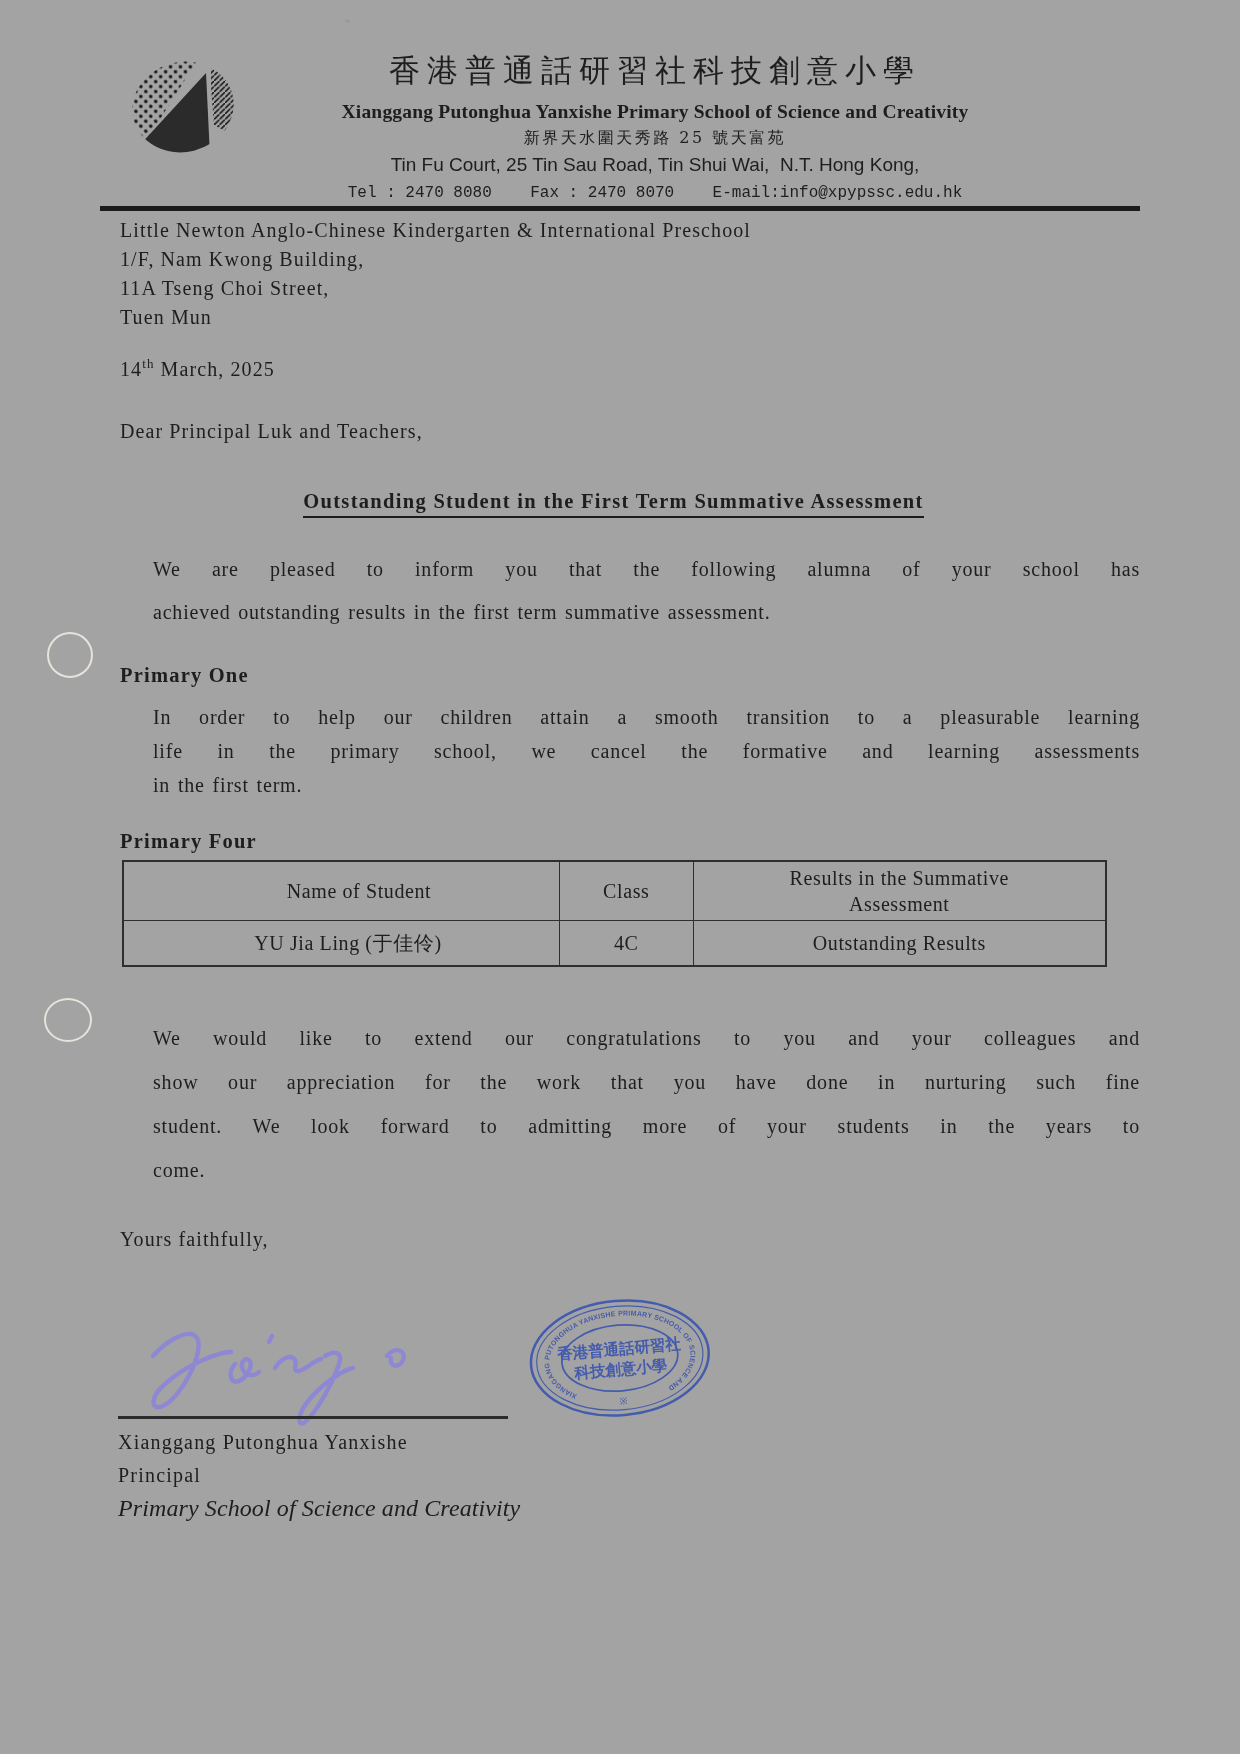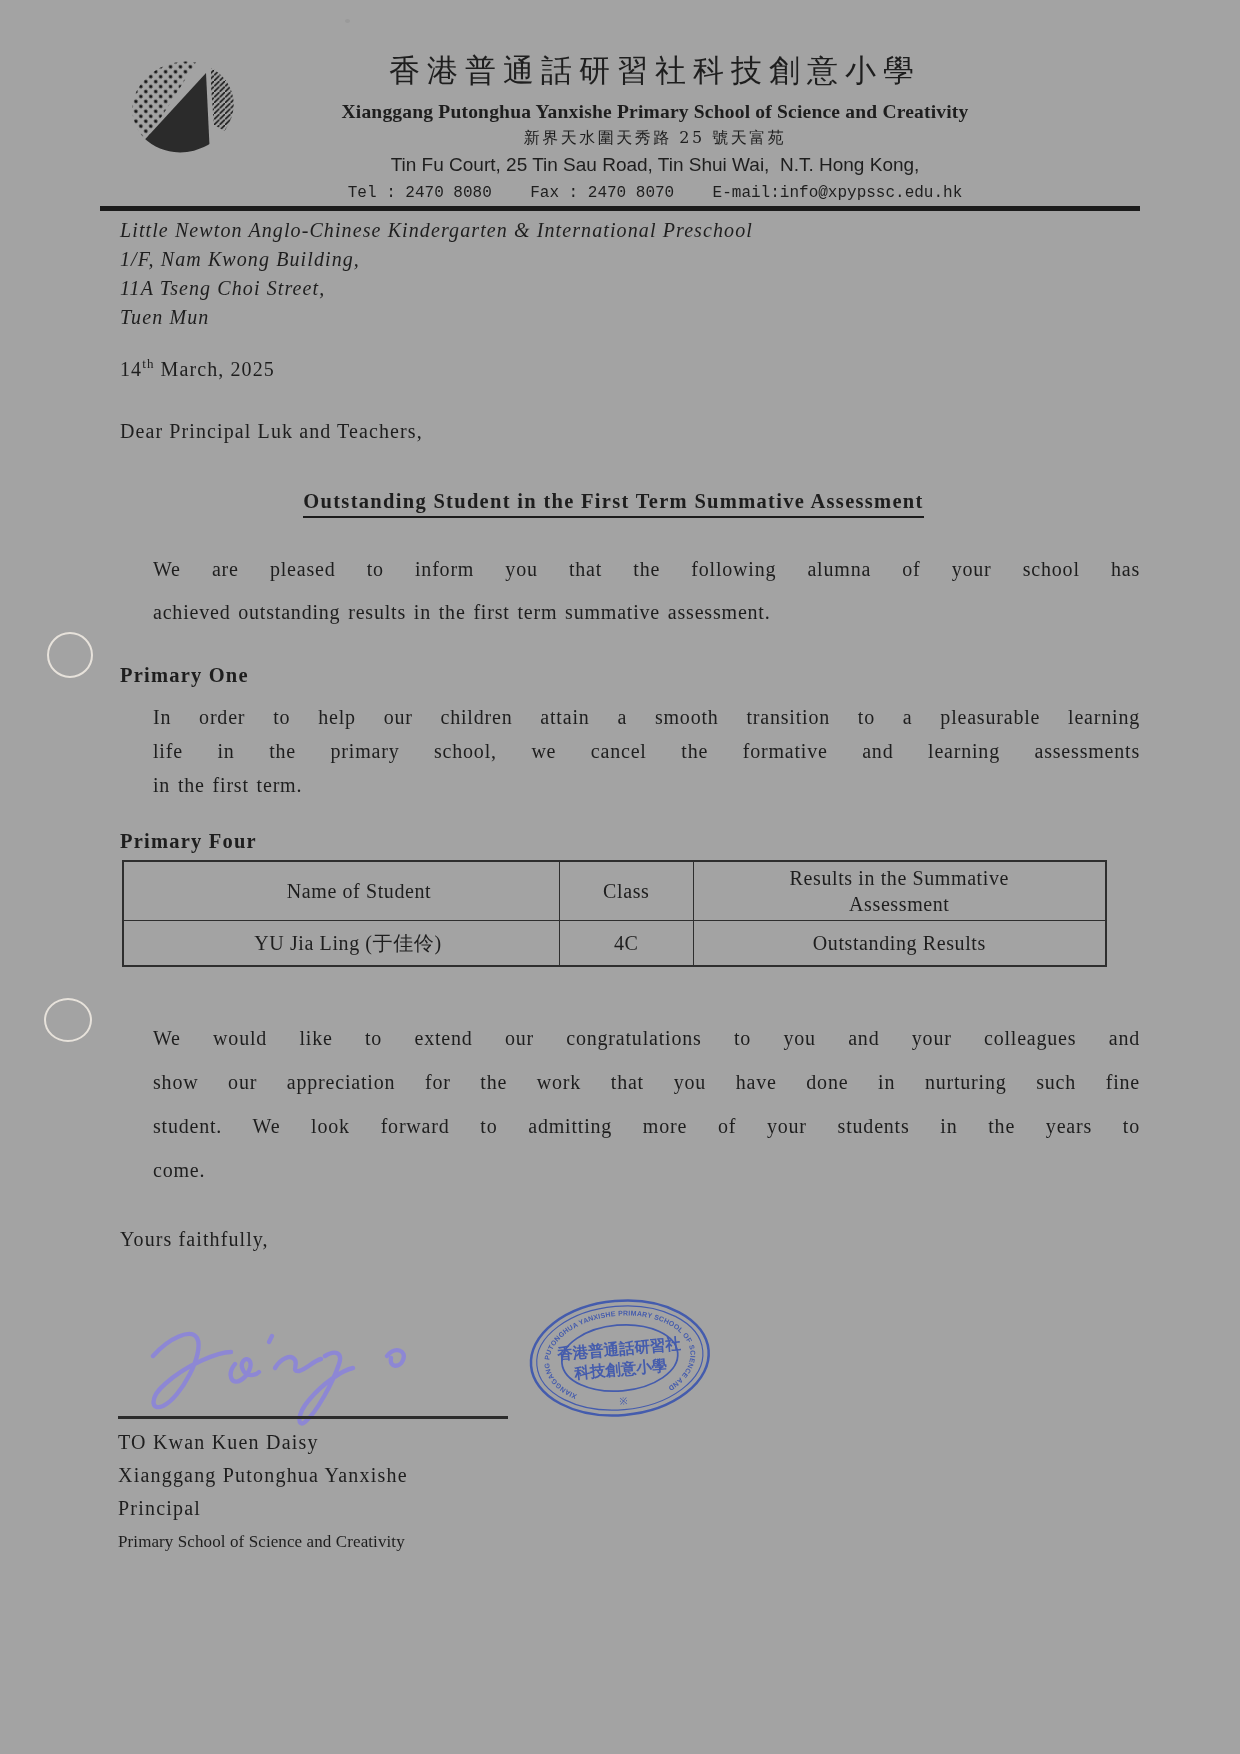--- a/index.html
+++ b/index.html
@@ -10,21 +10,21 @@
   .logo{position:absolute;left:126px;top:54px;}
   .hdr{position:absolute;left:250px;top:50px;width:810px;text-align:center;}
   .hdr-zh{font-size:31px;letter-spacing:7px;font-weight:500;font-family:"DejaVu Serif",serif;}
   .hdr-en{font-size:19.5px;font-weight:bold;margin-top:9px;letter-spacing:.2px;}
   .hdr-zh-addr{font-size:16px;margin-top:5px;letter-spacing:2.5px;font-family:"DejaVu Serif",serif;}
   .hdr-en-addr{font-family:"Liberation Sans",sans-serif;font-size:19px;margin-top:5px;white-space:pre;}
   .hdr-contact{font-family:"Liberation Mono",monospace;font-size:16px;margin-top:8px;white-space:pre;}
   .rule{position:absolute;left:100px;top:206px;width:1040px;height:5px;background:#1b1b1b;}
 
   
-  .recipient{position:absolute;left:120px;top:216px;font-size:20px;line-height:29px;letter-spacing:1.1px;font-style:italic;}
+  .recipient{position:absolute;left:120px;top:216px;font-size:20px;line-height:29px;letter-spacing:1.1px;}
   .dateline{position:absolute;left:120px;top:356px;font-size:20px;letter-spacing:1.1px;}
   .dateline sup{font-size:13px;}
   .salutation{position:absolute;left:120px;top:420px;font-size:20px;letter-spacing:1.1px;}
   .subject{position:absolute;left:120px;top:490px;width:987px;text-align:center;}
   .subject span{display:inline-block;font-weight:bold;font-size:20.5px;letter-spacing:1.3px;
                 border-bottom:2.5px solid #1b1b1b;padding-bottom:3px;}
 
   .para{position:absolute;left:120px;width:987px;font-size:20px;letter-spacing:.8px;word-spacing:2px;margin-left:33px;}
   .jline{text-align:justify;text-align-last:justify;}
   .jlast{text-align:left;}
@@ -46,21 +46,21 @@
   td.c0{text-align:left;padding-left:14px;}
 
   .closing{top:1016px;line-height:44px;}
   .vale{position:absolute;left:120px;top:1228px;font-size:20px;letter-spacing:1.1px;}
 
   
   .sig-svg{position:absolute;left:135px;top:1312px;}
   .stamp{position:absolute;left:528px;top:1296px;transform:rotate(-5deg);opacity:.92;}
   .sig-line{position:absolute;left:118px;top:1416px;width:390px;height:2.5px;background:#2b2b2b;}
   .sig-block{position:absolute;left:118px;top:1426px;font-size:20px;line-height:33px;letter-spacing:1.2px;}
-  .sig-block .tight{letter-spacing:.1px;font-size:17px;}
+  .sig-block .tight{letter-spacing:.1px;font-size:24px;font-style:italic;}
 
   
   .hole{position:absolute;border:2px solid #e7e2db;border-radius:50%;}
   .hole1{left:47px;top:632px;width:42px;height:42px;}
   .hole2{left:44px;top:998px;width:44px;height:40px;}
   .dot{position:absolute;left:345px;top:19px;width:5px;height:4px;background:#9a9a9a;border-radius:50%;}
 </style>
 </head>
 <body>
 
@@ -184,19 +184,18 @@
       </text>
       <text x="95" y="58" text-anchor="middle" font-size="16" font-weight="bold" fill="#3d56ae" font-family="DejaVu Serif, serif">香港普通話研習社</text>
       <text x="95" y="79" text-anchor="middle" font-size="16" font-weight="bold" fill="#3d56ae" font-family="DejaVu Serif, serif">科技創意小學</text>
       <text x="95" y="110" text-anchor="middle" font-size="10" fill="#3d56ae">※</text>
     </svg>
   </div>
 
   <div class="sig-line"></div>
 
   <div class="sig-block">
-    <div>TO Kwan Kuen Daisy</div>
     <div>Xianggang Putonghua Yanxishe</div>
     <div>Principal</div>
     <div class="tight">Primary School of Science and Creativity</div>
   </div>
 
 </div>
 
 </body></html>

